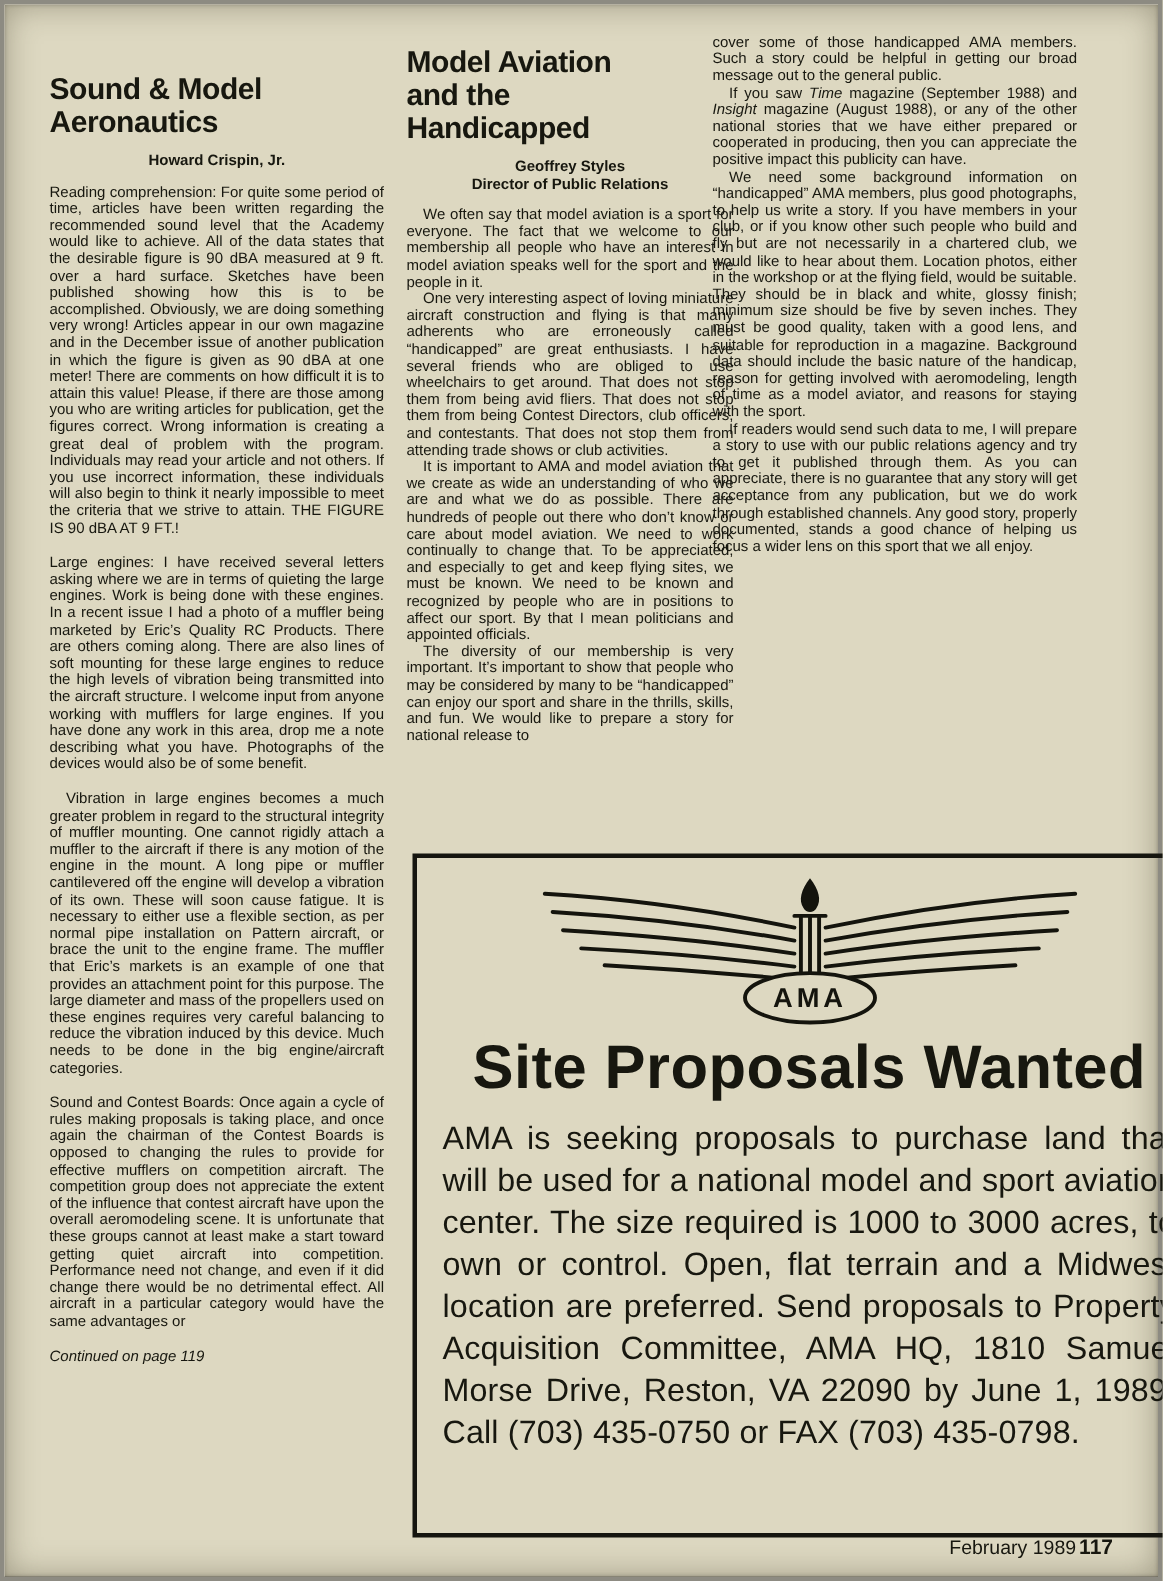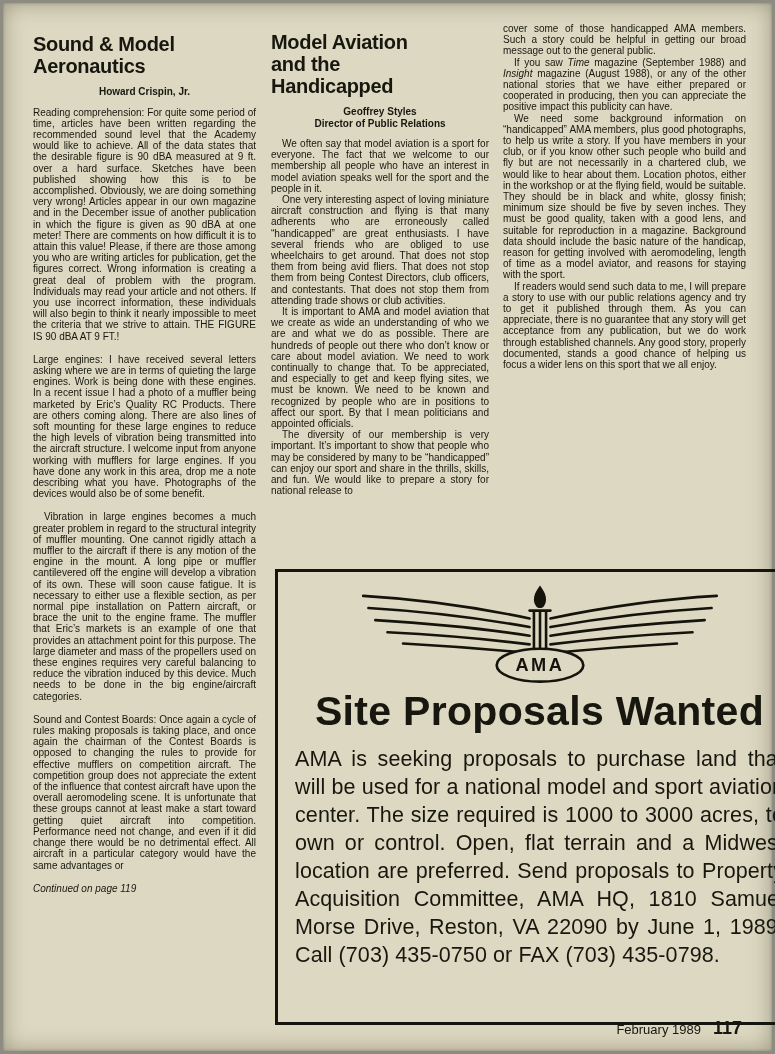--- a/index.html
+++ b/index.html
@@ -17,23 +17,23 @@
     background: #ddd8c1;
     box-shadow: inset 0 0 22px rgba(60,55,35,.4), inset 0 0 3px rgba(0,0,0,.3);
     color: #17170f;
   }
   .col {
     position: absolute;
     text-align: justify;
     font-size: 10px;
     line-height: 11.2px;
   }
-  .col-left  { left: 30px;  top: 30px; width: 223px; }
+  .col-left  { left: 30px;  top: 46px; width: 223px; }
   .col-mid   { left: 268px; top: 28px; width: 218px; }
-  .col-right { left: 500px; top: 20px; width: 243px; }
+  .col-right { left: 472px; top: 20px; width: 243px; }
   h1.art-title {
     font-size: 20px;
     line-height: 22px;
     font-weight: bold;
     text-align: left;
     letter-spacing: -0.3px;
     margin-bottom: 9px;
   }
   .col-mid h1.art-title { width: 165px; }
   .byline {
@@ -72,21 +72,21 @@
     line-height: 28px;
     text-align: justify;
     letter-spacing: 0.1px;
   }
   .footer {
     position: absolute;
     right: 30px; bottom: 12px;
     font-size: 13px;
     color: #17170f;
   }
-  .footer .pagenum { font-weight: bold; font-size: 18px; margin-left: 12px; }
+  .footer .pagenum { font-weight: bold; font-size: 14px; margin-left: 2px; }
 </style>
 </head>
 <body>
 
 <div class="page">
 
   <div class="col col-left">
     <h1 class="art-title">Sound &amp; Model Aeronautics</h1>
     <div class="byline">Howard Crispin, Jr.</div>
 

